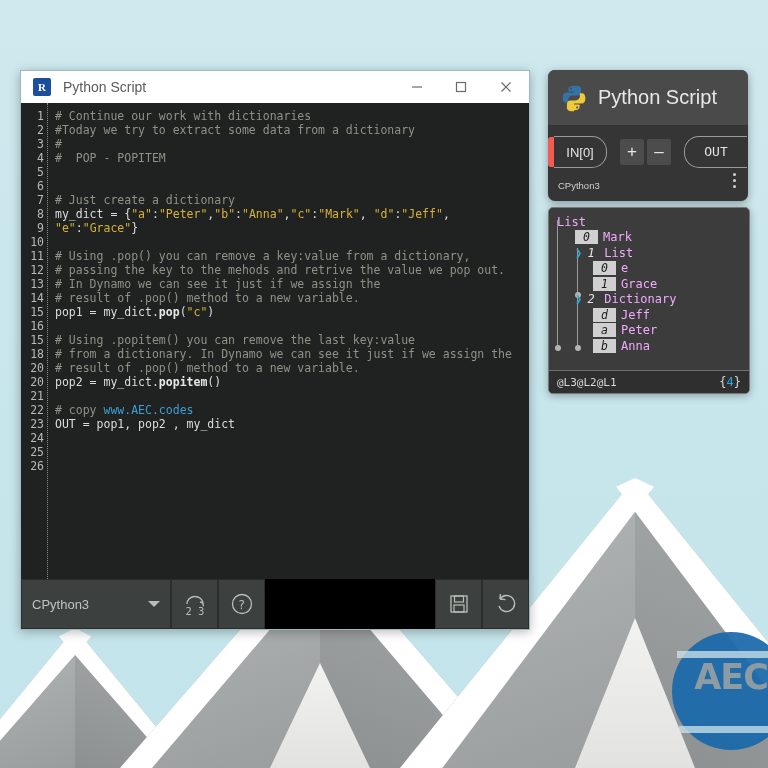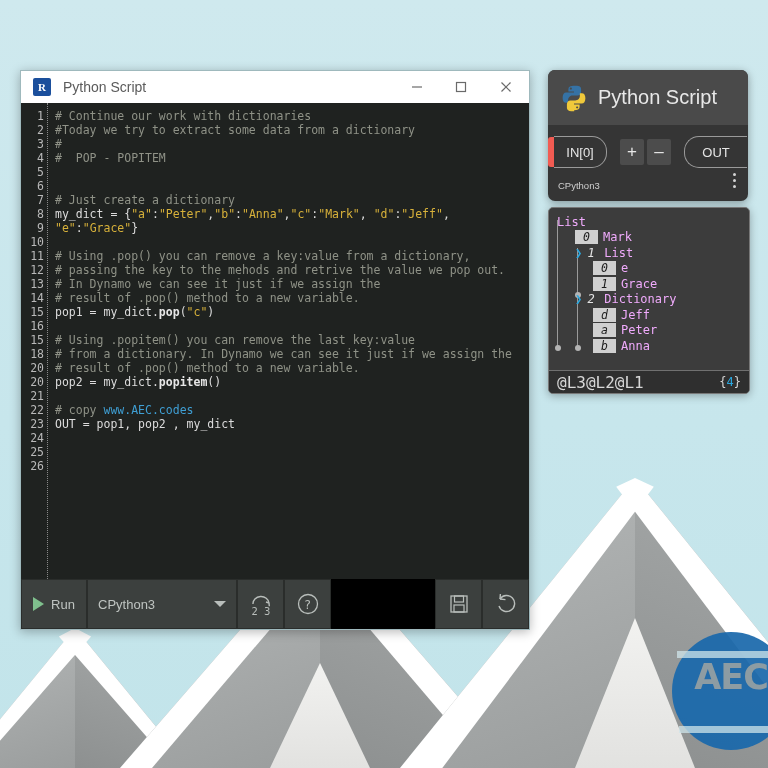--- a/index.html
+++ b/index.html
@@ -93,21 +93,21 @@
   #node-body{padding:10px 0 0 0;}
   #ports-row{display:flex;align-items:center;padding:0 0 0 0;height:34px;position:relative;}
   #in-flag{position:absolute;left:0;top:2px;width:6px;height:30px;background:#f15b52;
      border-radius:3px 0 0 3px;}
   .port{height:30px;border:1px solid #9a9a9a;border-radius:15px;display:flex;align-items:center;
      justify-content:center;color:#e6e6e6;font-size:13px;background:#353535;text-align:right;}
   #port-in{margin-left:6px;width:52px;border-radius:0 15px 15px 0;border-left:none;}
   #pm-group{display:flex;margin-left:13px;gap:3px;}
   .pm-btn{width:24px;height:26px;background:#4c4c4c;display:flex;align-items:center;
      justify-content:center;color:#e8e8e8;font-size:17px;border-radius:2px;}
-  #port-out{margin-left:13px;width:62px;border-radius:15px 0 0 15px;border-right:none;}
+  #port-out{margin-left:13px;width:62px;border-radius:15px 0 0 15px;border-right:none;font-family:Liberation Mono, monospace;}
   #node-footer{height:32px;display:flex;align-items:center;position:relative;padding:0 10px;}
   #engine-label{font-size:9.5px;color:#cfcfcf;}
   #node-menu{position:absolute;right:12px;top:4px;display:flex;flex-direction:column;gap:3px;}
   #node-menu i{width:3px;height:3px;border-radius:50%;background:#d4d4d4;display:block;}
 
   
   #preview{position:absolute;left:548px;top:207px;width:200px;
      background:#3c3c3c;border:1px solid #777;border-radius:5px;overflow:hidden;
      box-shadow:0 2px 8px rgba(0,0,0,.3);}
   #preview-body{position:relative;padding:6px 6px 8px 6px;min-height:148px;}
@@ -115,21 +115,21 @@
      font-family:"DejaVu Sans Mono","Liberation Mono",monospace;font-size:12px;color:#e4e4e4;}
   .pv-chev{color:#2aa8e0;font-weight:bold;width:10px;display:inline-block;font-size:12px;}
   .pv-idx-plain{font-style:italic;color:#e4e4e4;width:12px;text-align:center;}
   .pv-badge{background:#d0d0d0;color:#1b1b1b;font-style:italic;min-width:17px;text-align:center;
      padding:0 3px;margin-right:5px;font-size:11.5px;line-height:14px;}
   .pv-label{color:#f0abfc;}
   .pv-spine{position:absolute;width:1px;background:#9a9a9a;}
   .pv-dot{position:absolute;width:6px;height:6px;border-radius:50%;background:#b4b4b4;}
   #preview-footer{height:22px;background:#2f2f2f;border-top:1px solid #707070;
      display:flex;align-items:center;justify-content:space-between;padding:0 8px;}
-  #pv-level{font-family:"DejaVu Sans Mono","Liberation Mono",monospace;font-size:16px;color:#d8d8d8;}
+  #pv-level{font-family:"DejaVu Sans Mono","Liberation Mono",monospace;font-size:11px;color:#d8d8d8;}
   #pv-count{font-family:"DejaVu Sans Mono","Liberation Mono",monospace;font-size:12px;color:#d8d8d8;}
   #pv-count b{color:#2aa8e0;font-weight:normal;}
 </style>
 </head>
 <body>
 
 <div id="bg">
   <div class="sky"></div>
   <div class="roof-layer">
 
@@ -216,24 +216,20 @@
         <div>22</div>
         <div>23</div>
         <div>24</div>
         <div>25</div>
         <div>26</div>
       </div>
     <div id="code"><div><span class="c-com"># Continue our work with dictionaries</span></div><div><span class="c-com">#Today we try to extract some data from a dictionary</span></div><div><span class="c-com">#</span></div><div><span class="c-com">#  POP - POPITEM</span></div><div>&nbsp;</div><div>&nbsp;</div><div><span class="c-com"># Just create a dictionary</span></div><div><span class="c-id">my_dict = {</span><span class="c-str">"a"</span><span class="c-id">:</span><span class="c-str">"Peter"</span><span class="c-id">,</span><span class="c-str">"b"</span><span class="c-id">:</span><span class="c-str">"Anna"</span><span class="c-id">,</span><span class="c-str">"c"</span><span class="c-id">:</span><span class="c-str">"Mark"</span><span class="c-id">, </span><span class="c-str">"d"</span><span class="c-id">:</span><span class="c-str">"Jeff"</span><span class="c-id">,</span></div><div><span class="c-str">"e"</span><span class="c-id">:</span><span class="c-str">"Grace"</span><span class="c-id">}</span></div><div>&nbsp;</div><div><span class="c-com"># Using .pop() you can remove a key:value from a dictionary,</span></div><div><span class="c-com"># passing the key to the mehods and retrive the value we pop out.</span></div><div><span class="c-com"># In Dynamo we can see it just if we assign the</span></div><div><span class="c-com"># result of .pop() method to a new variable.</span></div><div><span class="c-id">pop1 = my_dict.</span><span class="c-fn">pop</span><span class="c-id">(</span><span class="c-str">"c"</span><span class="c-id">)</span></div><div>&nbsp;</div><div><span class="c-com"># Using .popitem() you can remove the last key:value</span></div><div><span class="c-com"># from a dictionary. In Dynamo we can see it just if we assign the</span></div><div><span class="c-com"># result of .pop() method to a new variable.</span></div><div><span class="c-id">pop2 = my_dict.</span><span class="c-fn">popitem</span><span class="c-id">()</span></div><div>&nbsp;</div><div><span class="c-com"># copy </span><span class="c-url">www.AEC.codes</span></div><div><span class="c-id">OUT = pop1, pop2 , my_dict</span></div><div>&nbsp;</div><div>&nbsp;</div><div>&nbsp;</div></div>
   </div>
 
   <div id="toolbar">
-    <div class="tb-btn" id="btn-run">
-      <span class="play-tri"></span>
-      <span>Run</span>
-    </div>
     <div class="tb-btn" id="engine-select">
       <span>CPython3</span>
       <span class="caret"></span>
     </div>
     <div class="tb-btn" id="btn-migrate">
       <svg class="ico-svg" width="26" height="26" viewBox="0 0 26 26">
         <path d="M5 13 A8 7 0 0 1 21 12" fill="none" stroke="#b9bebb" stroke-width="1.4"></path>
         <path d="M21 12 l-3 -1 M21 12 l0.3 3.2" fill="none" stroke="#b9bebb" stroke-width="1.4"></path>
         <text x="3.5" y="24" fill="#b9bebb" font-size="10" font-family="DejaVu Sans, sans-serif">2</text>
         <text x="16" y="24" fill="#b9bebb" font-size="10" font-family="DejaVu Sans, sans-serif">3</text>

